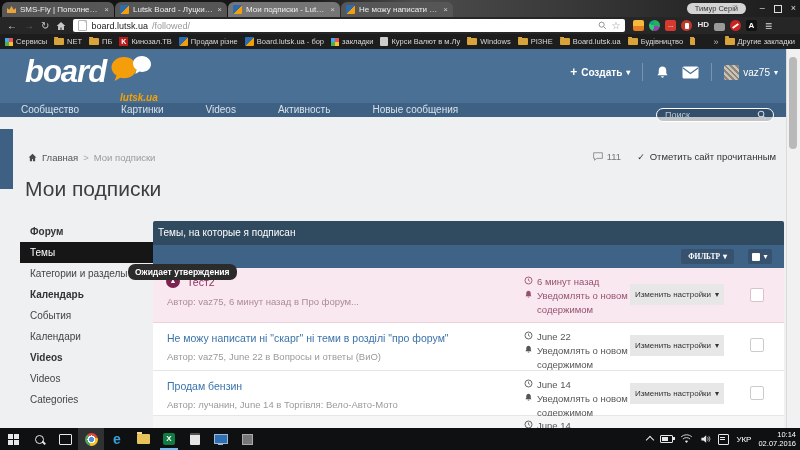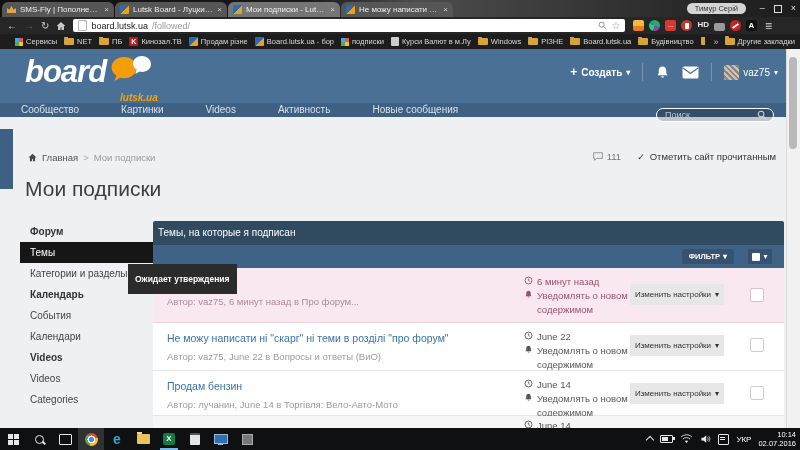--- a/index.html
+++ b/index.html
@@ -46,21 +46,21 @@
   .ext-hand::after{content:"";position:absolute;left:3.5px;top:2.5px;width:4px;height:6px;background:#fff;border-radius:1px;}
   .ext-hd{color:#e8e8e8;font-size:8px;font-weight:bold;width:auto;}
   .ext-printer{background:#9a9a9a;height:8px;margin-top:2px;}
   .ext-block{border-radius:50%;background:#cc2222;}
   .ext-block::after{content:"";position:absolute;left:2px;top:4.5px;width:7px;height:2px;background:#fff;transform:rotate(-35deg);}
   .ext-a{background:#111;color:#fff;font-size:8px;line-height:11px;text-align:center;font-weight:bold;}
   .menu-ico{margin-left:8px;margin-right:6px;color:#ddd;font-size:12px;line-height:12px;}
 
   #bookmarksbar{position:absolute;top:34px;left:0;width:800px;height:15px;background:#1d1d1d;
       display:flex;align-items:center;overflow:hidden;}
-  .bm-left{display:flex;align-items:center;gap:7px;padding-left:15px;width:690px;overflow:hidden;}
+  .bm-left{display:flex;align-items:center;gap:7px;padding-left:5px;width:690px;overflow:hidden;}
   .bm{display:flex;align-items:center;gap:3px;flex:none;}
   .bm-label{font-size:7.5px;color:#d8d8d8;white-space:nowrap;}
   .folder{width:10px;height:7px;background:#d9a33c;border-radius:1px;position:relative;flex:none;}
   .folder::before{content:"";position:absolute;top:-2px;left:0;width:4px;height:2px;background:#d9a33c;border-radius:1px 1px 0 0;}
   .apps-grid{width:8px;height:8px;flex:none;background:conic-gradient(#e8554d 0 25%,#fbc02d 0 50%,#4caf50 0 75%,#42a5f5 0);}
   .k-icon{width:9px;height:9px;flex:none;background:#b71c1c;color:#fff;font-size:7px;line-height:9px;text-align:center;font-weight:bold;}
   .page-blue{width:9px;height:9px;flex:none;border-radius:1px;background:linear-gradient(135deg,#2b6cb0 55%,#f59e0b 55%);}
   .page-gray{width:8px;height:9px;flex:none;background:#ccc;border-radius:1px;}
   .bm-right{position:absolute;right:5px;top:0;height:15px;display:flex;align-items:center;gap:6px;background:#1d1d1d;padding-left:6px;}
   .bm-ovf{color:#bbb;font-size:9px;}
@@ -103,29 +103,29 @@
 
   #page-title{position:absolute;left:25px;top:128px;font-size:21px;color:#3e3e3e;}
 
   
   #sidebar{position:absolute;left:20px;top:172px;width:133px;}
   .sb-h{font-size:10px;font-weight:bold;color:#333;padding:5px 10px;}
   .sb-i{font-size:10px;color:#444;padding:5px 10px;}
   .sb-i.selected{background:#161616;color:#fff;}
 
   #tooltip{position:absolute;left:128px;top:215px;background:#2b2b2b;color:#fff;
-     font-size:8.5px;font-weight:bold;padding:10px 7px;border-radius:0;z-index:40;}
+     font-size:8.5px;font-weight:bold;padding:3px 7px;border-radius:7px;z-index:40;}
 
   
   #panel{position:absolute;left:153px;top:172px;width:631px;}
   #panel-header{height:24px;background:#304a60;color:#fff;font-size:10px;line-height:24px;padding-left:5px;
      border-radius:2px 2px 0 0;}
   #panel-toolbar{height:23px;background:#3f6287;position:relative;}
   #filter-btn{position:absolute;right:50px;top:4px;height:15px;background:#36526f;border-radius:2px;
-     display:flex;align-items:center;gap:3px;padding:0 7px;color:#fff;font-size:7.5px;font-weight:bold;}
+     display:flex;align-items:center;gap:3px;padding:0 7px;color:#fff;font-size:7.5px;font-weight:bold;font-family:Liberation Serif, serif;}
   #select-dd{position:absolute;right:12px;top:4px;height:15px;width:24px;background:#36526f;border-radius:2px;
      display:flex;align-items:center;justify-content:center;gap:3px;color:#fff;}
   .dd-box{width:8px;height:8px;background:#fff;border-radius:1px;}
 
   .row{position:relative;background:#fff;border-bottom:1px solid #e6e6e6;}
   .row1{height:54px;background:#f9e8ef;border-bottom:1px solid #e9d2dc;}
   .row2{height:47px;}
   .row3{height:44px;}
   .row4{height:16px;background:#f6f6f6;overflow:hidden;border-bottom:none;}
   .row .title{position:absolute;left:14px;top:9px;font-size:10.5px;color:#3b73a9;white-space:nowrap;}
@@ -269,21 +269,21 @@
       <span class="bm">
           <span class="page-blue"></span>
           <span class="bm-label">Продам різне</span>
         </span>
       <span class="bm">
           <span class="page-blue"></span>
           <span class="bm-label">Board.lutsk.ua - бор</span>
         </span>
       <span class="bm">
           <span class="apps-grid"></span>
-          <span class="bm-label">подписки</span>
+          <span class="bm-label">закладки</span>
         </span>
       <span class="bm">
           <span class="page-gray"></span>
           <span class="bm-label">Курси Валют в м.Лу</span>
         </span>
       <span class="bm">
           <span class="folder"></span>
           <span class="bm-label">Windows</span>
         </span>
       <span class="bm">

